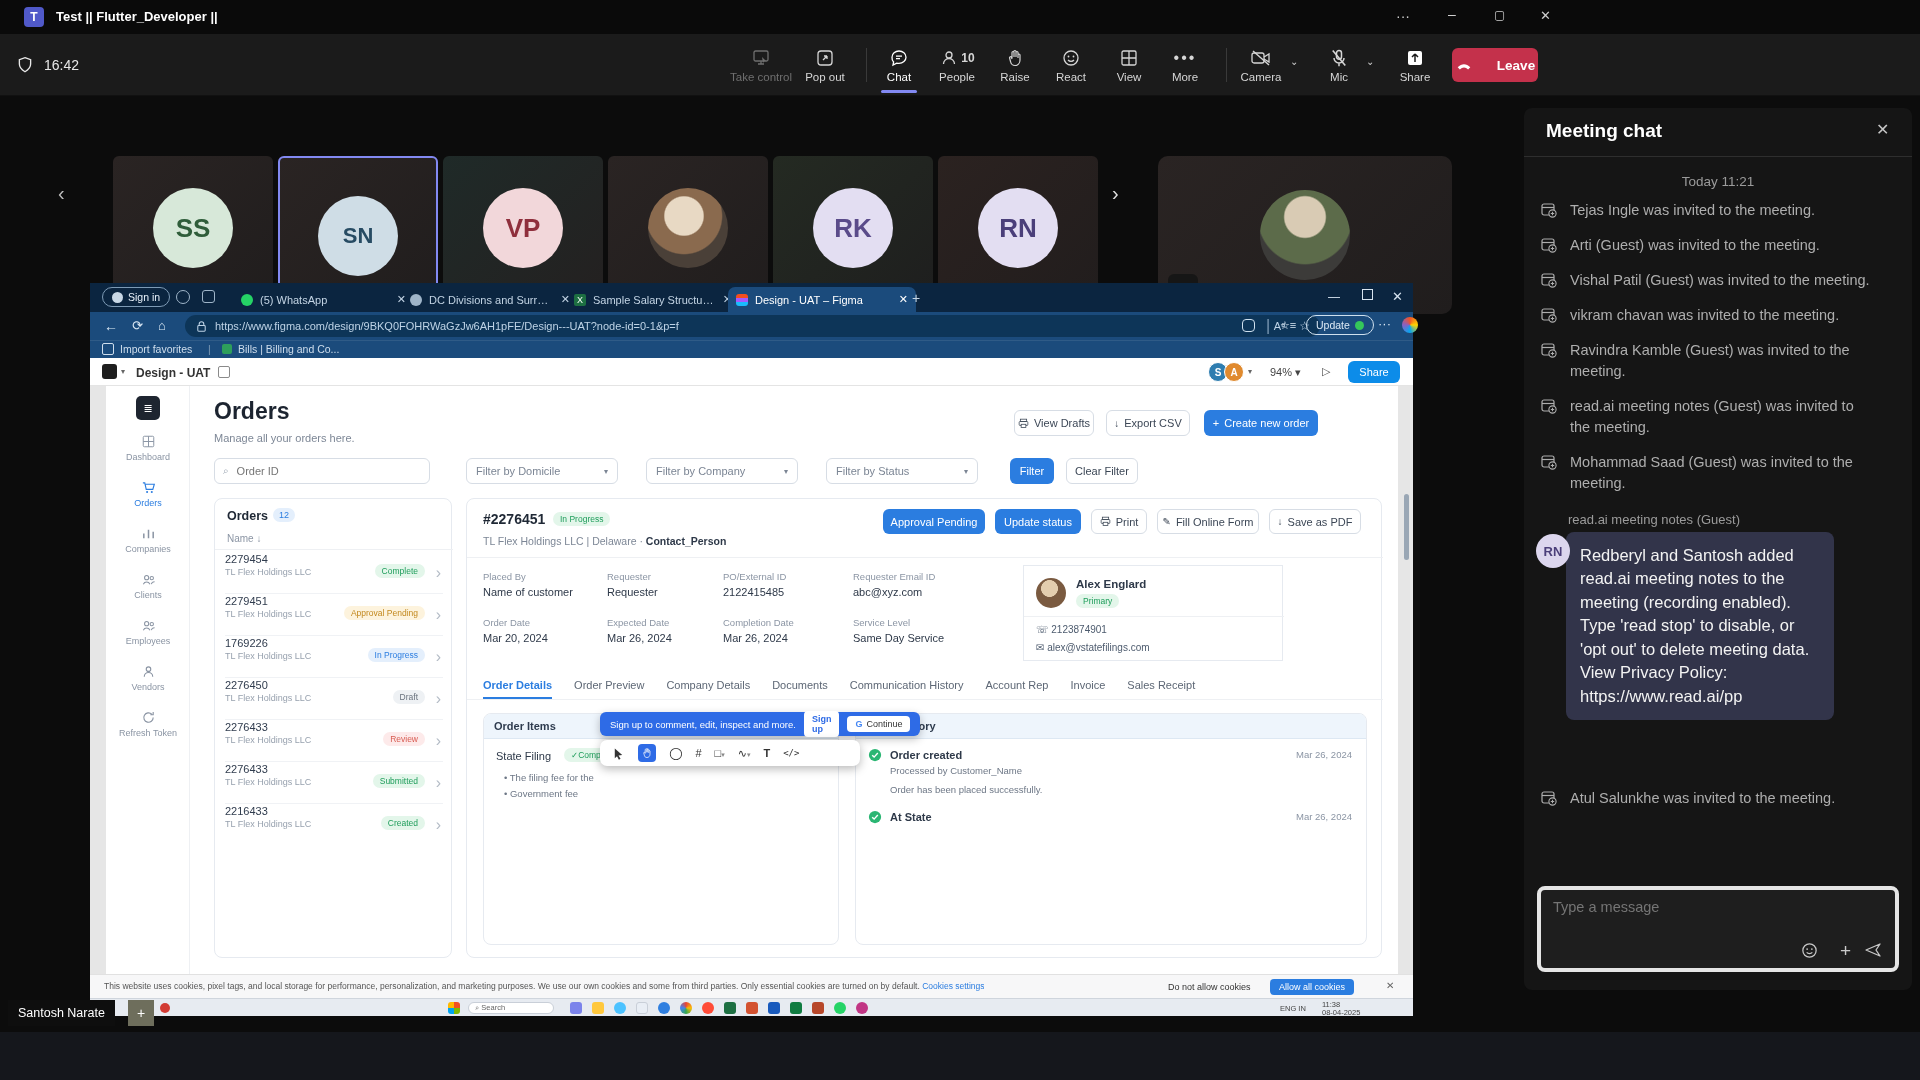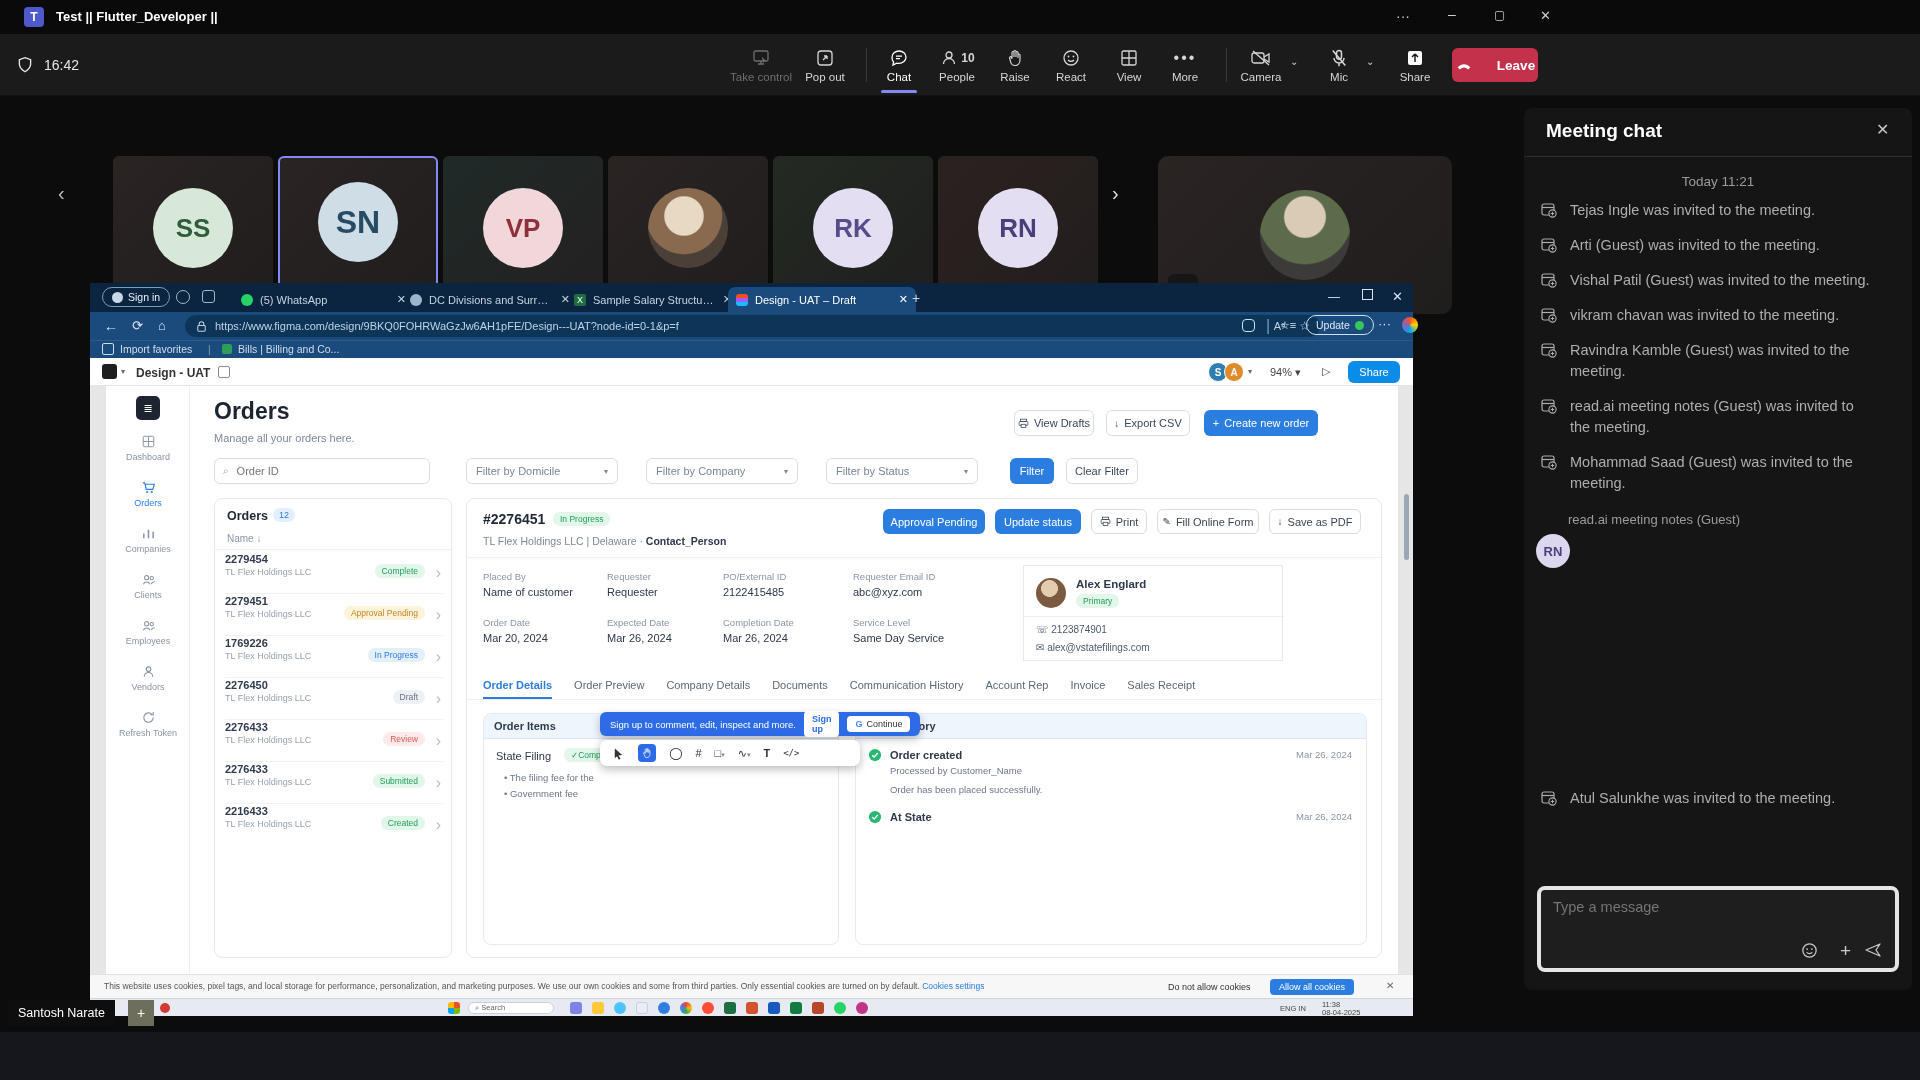--- a/index.html
+++ b/index.html
@@ -38,21 +38,21 @@
   .sb-item{display:flex;flex-direction:column;align-items:center;gap:3px;color:#8a94a3;font-size:9px;width:84px;}
   .sb-item.on{color:#2b7de0}
   .btn-o{border:1px solid #d7dde5;border-radius:6px;background:#fff;color:#3c4756;font-size:11px;display:flex;align-items:center;justify-content:center;gap:5px;}
   .btn-b{border-radius:6px;background:#2b7de0;color:#fff;font-size:11px;display:flex;align-items:center;justify-content:center;gap:5px;border:none;}
   .sel-f{border:1px solid #d7dde5;border-radius:6px;background:#fff;color:#7b8594;font-size:11px;display:flex;align-items:center;justify-content:space-between;padding:0 9px;}
   .card{border:1px solid #e6eaf0;border-radius:8px;background:#fff;}
   .chip{display:inline-flex;align-items:center;border-radius:9px;font-size:8.5px;padding:2px 7px;white-space:nowrap;}
   .c-green{background:#e3f6ea;color:#1f9d5b}.c-orange{background:#fdf3dd;color:#c2881e}
   .c-blue{background:#e4effc;color:#2b7de0}.c-gray{background:#eef1f4;color:#69727e}.c-red{background:#fdeaea;color:#d85c52}
   .lrow{position:absolute;left:10px;right:8px;height:40px;border-bottom:1px solid #f0f2f5;}
-  .lrow .id{font-size:11px;color:#2f3b4d;font-weight:bold}
+  .lrow .id{font-size:11px;color:#2f3b4d;font-weight:normal}
   .lrow .co{font-size:9px;color:#97a1ae;margin-top:2px}
   .flabel{font-size:9.5px;color:#8b95a4}.fval{font-size:11px;color:#2e3949;margin-top:4px;font-weight:500}
   .dtab{font-size:11px;color:#5d6775;white-space:nowrap}
   .dtab.on{color:#2b7de0;font-weight:bold;border-bottom:2px solid #2b7de0;padding-bottom:6px}
   .subhead{background:#eef5fc;border-bottom:1px solid #dde8f3;color:#2e3b4e;font-size:11px;font-weight:bold;
     display:flex;align-items:center;padding:0 10px;height:24px;border-radius:7px 7px 0 0;}
   
   .stask{left:90px;top:998px;width:1323px;height:18px;background:#e7ebf1;border-top:1px solid #cfd5dd;}
   .rtask{left:0;top:1032px;width:1920px;height:48px;background:#15171c;}
   .mini{width:12px;height:12px;border-radius:3px;display:inline-block}
@@ -267,21 +267,21 @@
   <div class="avatar a" style="left:40px;top:32px;width:80px;height:80px;background:#d7e8d9;color:#2f5d3a;font-size:26px">SS</div>
   <div class="namepill">
     <span>Shivani Sup...</span>
     <svg class="ic" width="13" height="13">
         <use href="#i-micoff"></use>
       </svg>
   </div>
 </div>
 
 <div class="a tile sel" style="left:278px;width:160px">
-  <div class="avatar a" style="left:40px;top:26px;width:80px;height:80px;background:#cfdde6;color:#274b63;font-size:32px">SN</div>
+  <div class="avatar a" style="left:40px;top:40px;width:80px;height:80px;background:#cfdde6;color:#274b63;font-size:22px">SN</div>
   <div class="namepill">
     <span>Santosh Narate</span>
   </div>
 </div>
 
 <div class="a tile" style="left:443px;width:160px;background:linear-gradient(135deg,#1f2a28,#242020)">
   <div class="avatar a" style="left:40px;top:32px;width:80px;height:80px;background:#f2d7da;color:#8f2f3c;font-size:26px">VP</div>
   <div class="namepill">
     <span>Vishal Patil ...</span>
     <svg class="ic" width="13" height="13">
@@ -371,20 +371,21 @@
   </div>
   <div class="a sysmsg" style="left:16px;top:344px;width:330px">
     <svg class="ic" width="18" height="18" style="flex:0 0 18px;margin-top:1px">
         <use href="#i-caladd"></use>
       </svg>
     <span>Mohammad Saad (Guest) was invited to the meeting.</span>
   </div>
 
   <div class="a" style="left:44px;top:404px;font-size:13px;color:#9b9b9b">read.ai meeting notes (Guest)</div>
   <div class="avatar a" style="left:12px;top:426px;width:34px;height:34px;background:#dcd6ee;color:#4b3f7a;font-size:13px;z-index:2">RN</div>
+  <div class="a bubble" style="left:42px;top:424px;width:268px">Redberyl and Santosh added read.ai meeting notes to the meeting (recording enabled). Type 'read stop' to disable, or 'opt out' to delete meeting data. View Privacy Policy: https://www.read.ai/pp</div>
 
   <div class="a sysmsg" style="left:16px;top:680px;width:356px">
     <svg class="ic" width="18" height="18" style="flex:0 0 18px;margin-top:1px">
         <use href="#i-caladd"></use>
       </svg>
     <span>Atul Salunkhe was invited to the meeting.</span>
   </div>
 
   <div class="a" style="left:13px;top:778px;width:362px;height:86px;border:4px solid #e5e5e5;border-radius:8px;background:#1e1e1e">
     <input style="position: absolute; left: 10px; top: 8px; width: 330px; background: transparent; border: none; outline: none; color: rgb(230, 230, 230); font-size: 14.5px; font-family: inherit;" placeholder="Type a message">
@@ -416,21 +417,21 @@
     <span style="overflow:hidden;white-space:nowrap;text-overflow:ellipsis">DC Divisions and Surroundings</span>
     <span style="margin-left:auto">✕</span>
   </div>
   <div class="etab" style="left:476px;width:158px">
     <span style="width:12px;height:12px;background:#1d6f42;border-radius:2px;color:#fff;font-size:9px;display:flex;align-items:center;justify-content:center;flex:0 0 12px">X</span>
     <span style="overflow:hidden;white-space:nowrap;text-overflow:ellipsis">Sample Salary Structure with calc</span>
     <span style="margin-left:auto">✕</span>
   </div>
   <div class="etab active" style="left:638px;width:172px">
     <span style="width:12px;height:12px;flex:0 0 12px;background:linear-gradient(180deg,#f24e1e 33%,#a259ff 33% 66%,#1abcfe 66%);border-radius:3px"></span>
-    <span style="overflow:hidden;white-space:nowrap;text-overflow:ellipsis">Design - UAT – Draft</span>
+    <span style="overflow:hidden;white-space:nowrap;text-overflow:ellipsis">Design - UAT – Figma</span>
     <span style="margin-left:auto">✕</span>
   </div>
   <div class="a" style="left:822px;top:7px;font-size:14px;color:#c3d4e4">+</div>
 
   <div class="a" style="left:1238px;top:7px;color:#d7e4f0;font-size:12px">—</div>
   <div class="a" style="left:1272px;top:6px;width:11px;height:11px;border:1.2px solid #d7e4f0"></div>
   <div class="a" style="left:1302px;top:6px;color:#d7e4f0;font-size:13px">✕</div>
 </div>
 
 <div class="a edge-bar">

